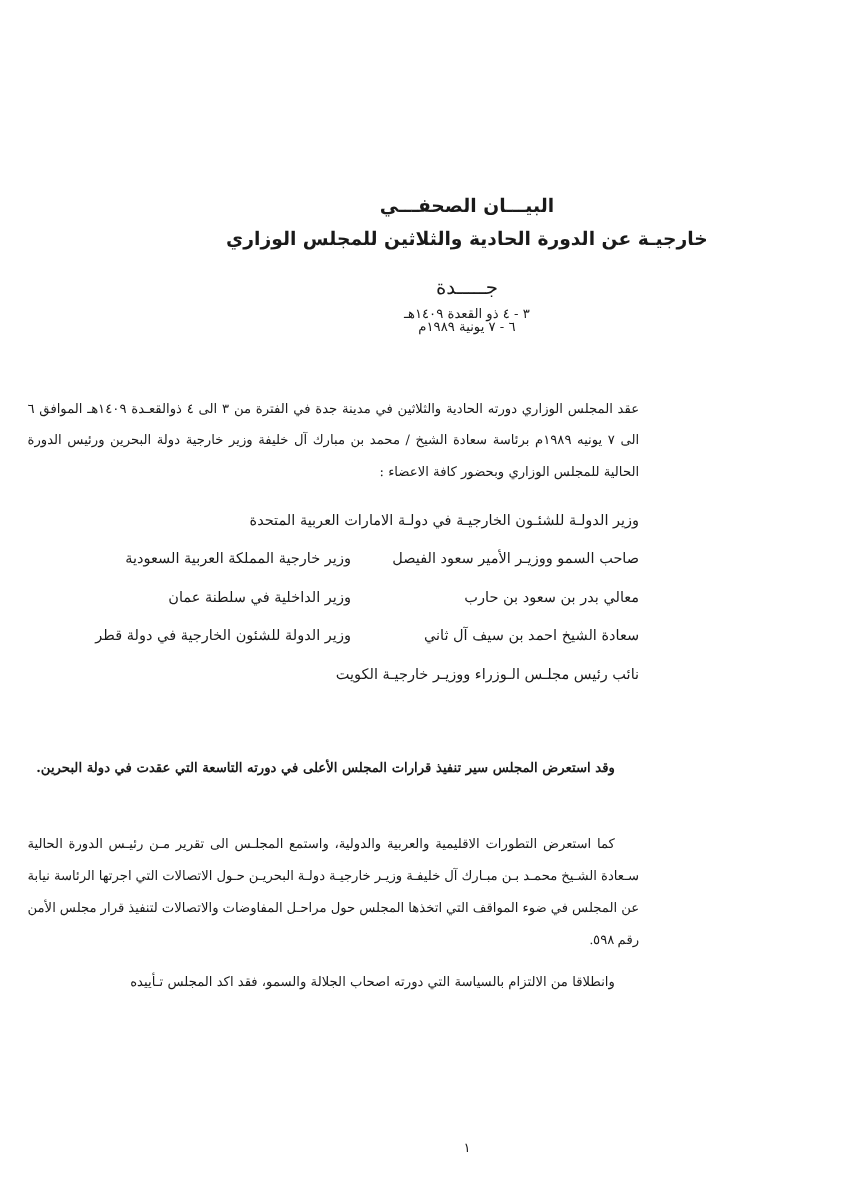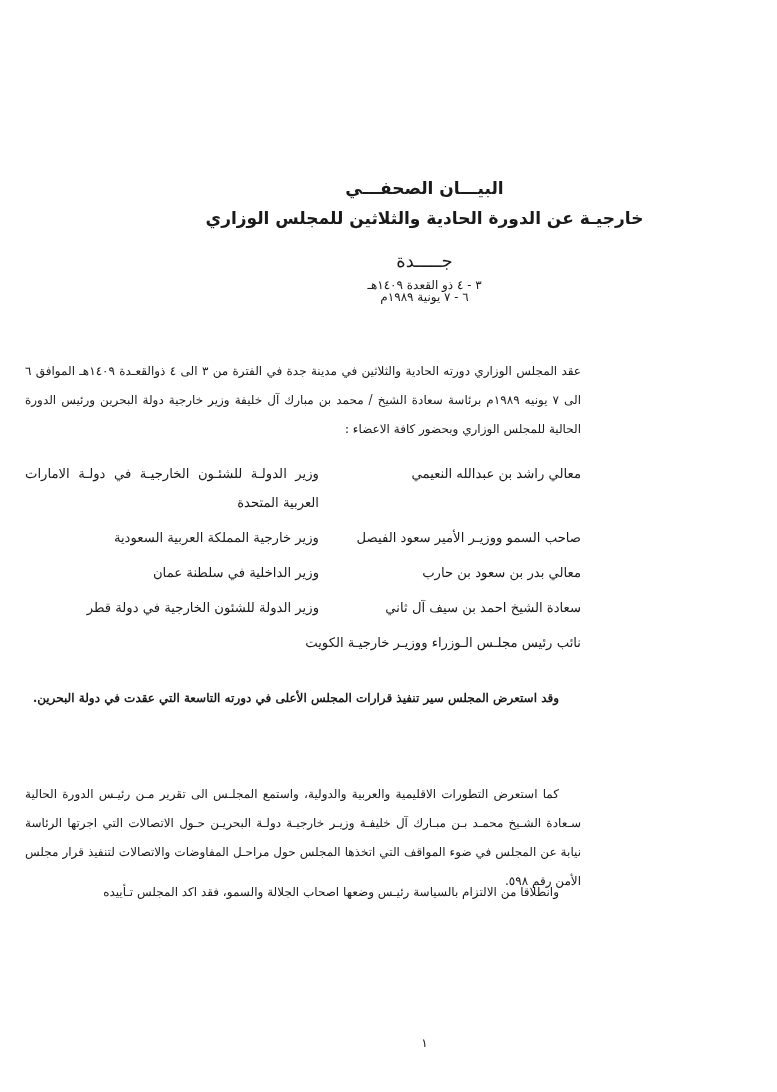--- a/index.html
+++ b/index.html
@@ -71,21 +71,21 @@
       width: 262px;
       flex: 0 0 262px;
       text-align: right;
     }
     .member .role {
       flex: 1 1 auto;
       text-align: justify;
       text-align-last: right;
     }
     .p2 { top: 684px; text-indent: 22px; font-weight: bold; }
-    .p3 { top: 780px; text-indent: 22px; }
+    .p3 { top: 753px; text-indent: 22px; font-family: Liberation Serif, serif; }
     .p4 { top: 878px; text-indent: 22px; }
     .page-number {
       position: absolute;
       top: 1036px;
       left: 0;
       width: 777px;
       text-align: center;
       font-size: 12px;
     }
   </style>
@@ -98,21 +98,20 @@
   <div class="title-block title-2">خارجيـة عن الدورة الحادية والثلاثين للمجلس الوزاري</div>
 
   <div class="sub sub-city">جـــــدة</div>
   <div class="sub sub-hijri">٣ - ٤ ذو القعدة ١٤٠٩هـ</div>
   <div class="sub sub-greg">٦ - ٧ يونية ١٩٨٩م</div>
 
   <div class="body-text p1">عقد المجلس الوزاري دورته الحادية والثلاثين في مدينة جدة في الفترة من ٣ الى ٤ ذوالقعـدة ١٤٠٩هـ الموافق ٦ الى ٧ يونيه ١٩٨٩م برئاسة سعادة الشيخ / محمد بن مبارك آل خليفة وزير خارجية دولة البحرين ورئيس الدورة الحالية للمجلس الوزاري وبحضور كافة الاعضاء :</div>
 
   <div class="members">
     <div class="member">
-      <div class="name">معالي راشد بن عبدالله النعيمي</div>
       <div class="role">وزير الدولـة للشئـون الخارجيـة في دولـة الامارات العربية المتحدة</div>
     </div>
     <div class="member">
       <div class="name">صاحب السمو ووزيـر الأمير سعود الفيصل</div>
       <div class="role">وزير خارجية المملكة العربية السعودية</div>
     </div>
     <div class="member">
       <div class="name">معالي بدر بن سعود بن حارب</div>
       <div class="role">وزير الداخلية في سلطنة عمان</div>
     </div>
@@ -120,16 +119,16 @@
       <div class="name">سعادة الشيخ احمد بن سيف آل ثاني</div>
       <div class="role">وزير الدولة للشئون الخارجية في دولة قطر</div>
     </div>
     <div class="member">
       <div class="role">نائب رئيس مجلـس الـوزراء ووزيـر خارجيـة الكويت</div>
     </div>
   </div>
 
   <div class="body-text p2">وقد استعرض المجلس سير تنفيذ قرارات المجلس الأعلى في دورته التاسعة التي عقدت في دولة البحرين.</div>
   <div class="body-text p3">كما استعرض التطورات الاقليمية والعربية والدولية، واستمع المجلـس الى تقرير مـن رئيـس الدورة الحالية سـعادة الشـيخ محمـد بـن مبـارك آل خليفـة وزيـر خارجيـة دولـة البحريـن حـول الاتصالات التي اجرتها الرئاسة نيابة عن المجلس في ضوء المواقف التي اتخذها المجلس حول مراحـل المفاوضات والاتصالات لتنفيذ قرار مجلس الأمن رقم ٥٩٨.</div>
-  <div class="body-text p4">وانطلاقا من الالتزام بالسياسة رئيـس وضعها اصحاب الجلالة والسمو، فقد اكد المجلس تـأييده</div>
+  <div class="body-text p4">وانطلاقا من الالتزام بالسياسة التي دورته اصحاب الجلالة والسمو، فقد اكد المجلس تـأييده</div>
 
   <div class="page-number">١</div>
 </div>
 
 </body></html>

